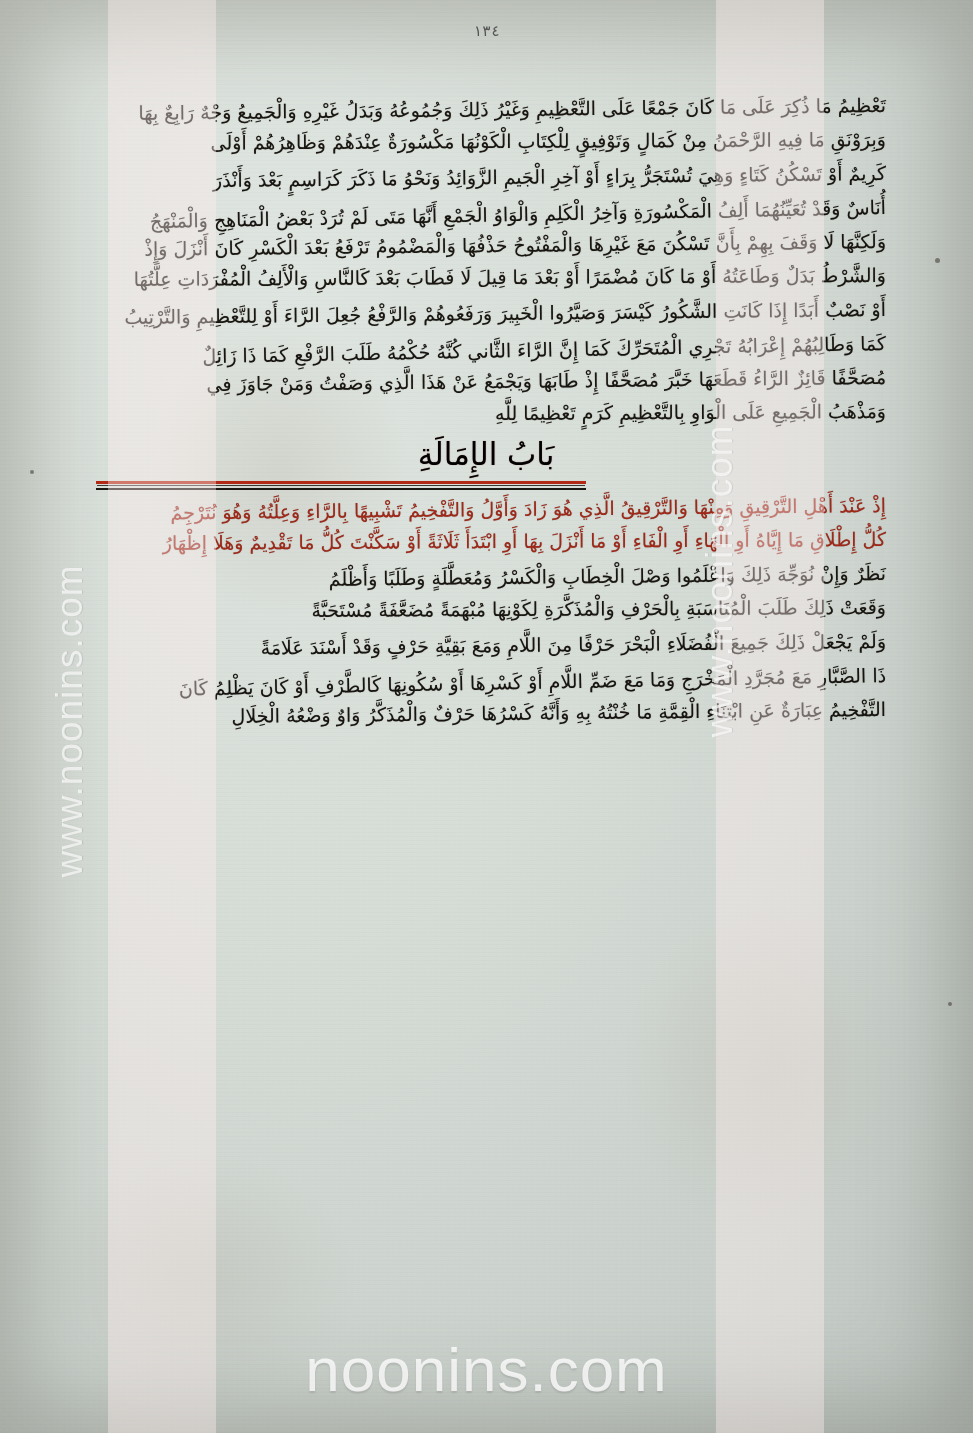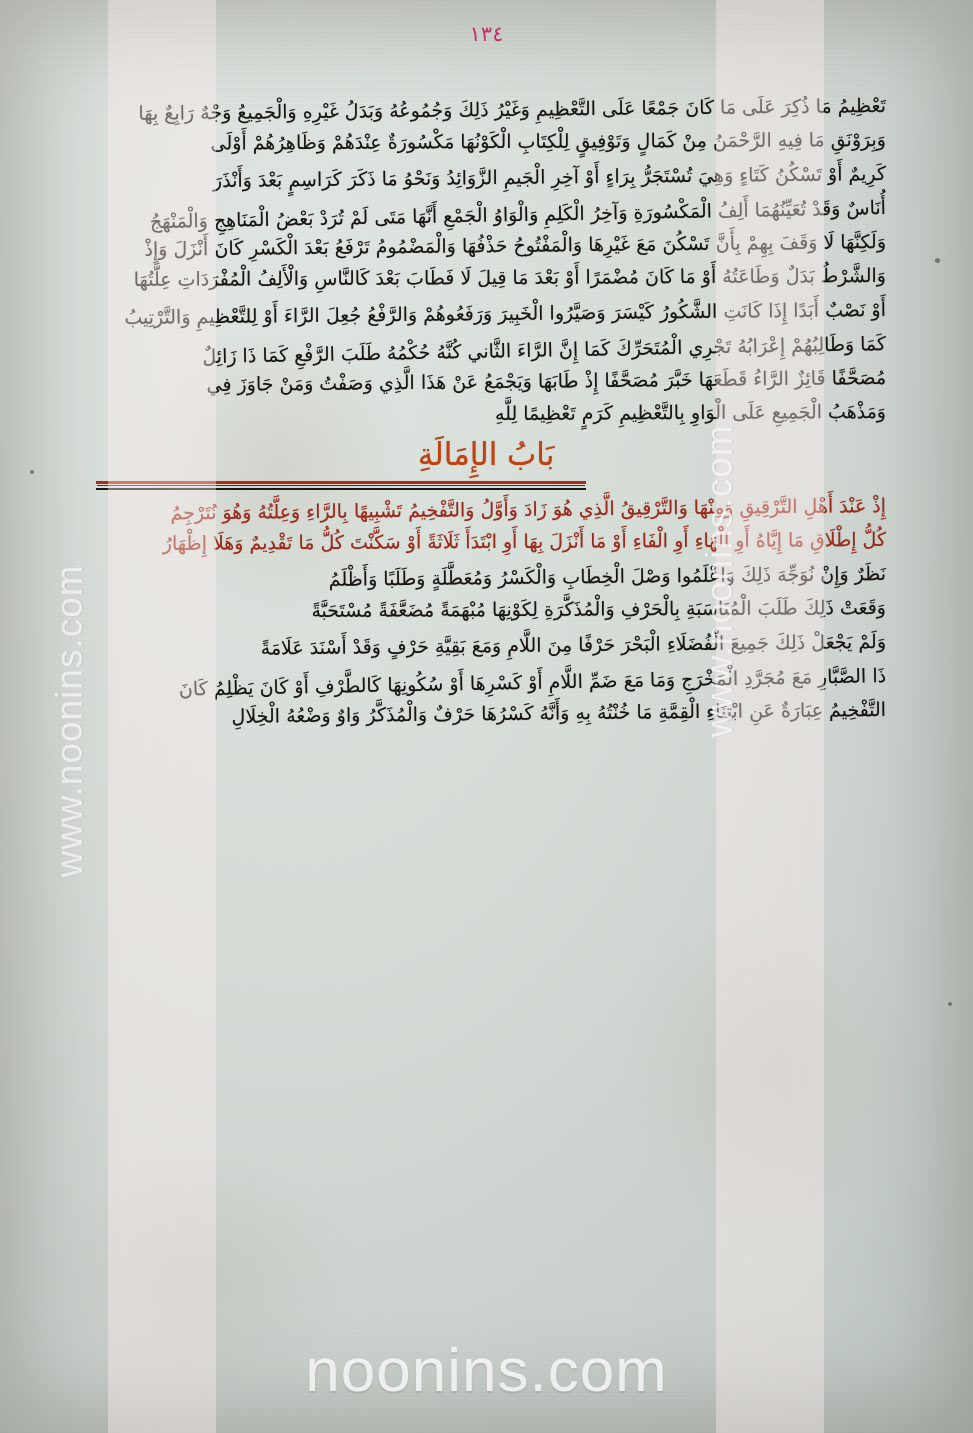--- a/index.html
+++ b/index.html
@@ -42,24 +42,24 @@
     left: 0; top: 0; right: 0; bottom: 0;
     box-shadow: inset 0 0 90px 24px rgba(90,90,80,0.33);
   }
   
   .folio {
     position: absolute;
     top: 22px;
     left: 0;
     width: 100%;
     text-align: center;
-    color: #be185d;
-    font-size: 21px;
+    color: #404040;
+    font-size: 15px;
     letter-spacing: 2px;
-    font-family: Liberation Serif, serif;
+    font-family: Liberation Mono, monospace;
     opacity: 0.85;
   }
   
   .textblock {
     position: absolute;
     left: 86px;
     top: 96px;
     width: 800px;
     direction: rtl;
     text-align: justify;
@@ -84,21 +84,21 @@
 
   
   .heading-wrap {
     position: relative;
     height: 54px;
     margin: 10px 0 6px 0;
     direction: rtl;
   }
   .heading-text {
     font-size: 31px;
-    color: #c2410c;
+    color: #000000;
     text-align: center;
     letter-spacing: 2px;
     text-shadow: 0 0 1px rgba(120,20,10,0.5);
   }
   .heading-rule {
     position: absolute;
     left: 10px;
     right: 300px;
     bottom: 6px;
     height: 3px;

